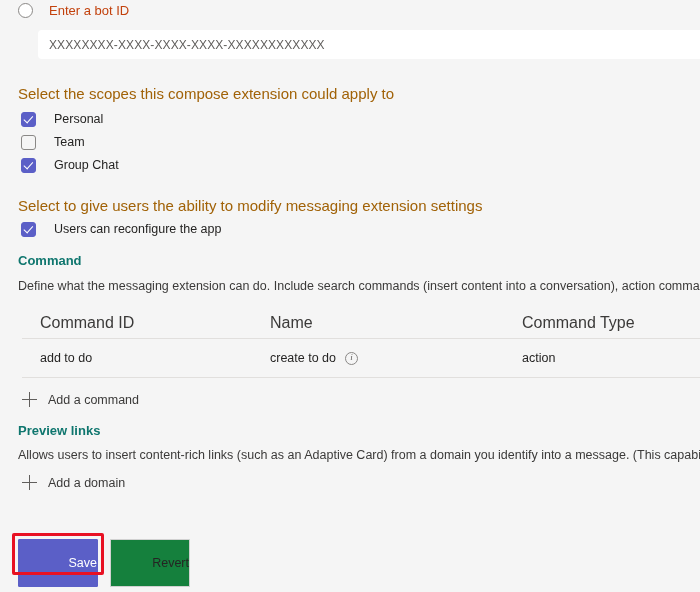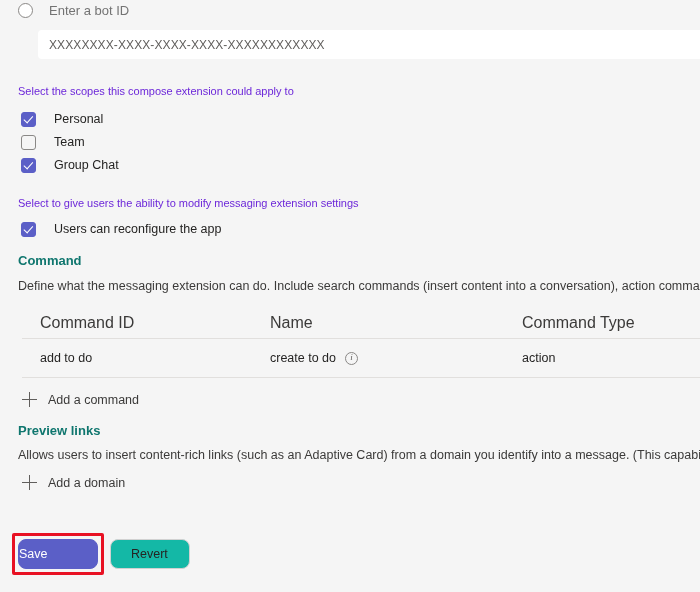--- a/index.html
+++ b/index.html
@@ -49,21 +49,21 @@
     height: 15px;
     border-radius: 50%;
     border: 1.3px solid #8a8886;
     background: #ffffff;
     box-sizing: border-box;
     flex: none;
   }
   .radio-label {
     margin-left: 16px;
     font-size: 13px;
-    color: #737373;
+    color: #c2410c;
   }
 
   
   .bot-input {
     position: absolute;
     left: 38px;
     top: 30px;
     width: 690px;
     height: 29px;
     background: #ffffff;
@@ -75,22 +75,22 @@
     padding-left: 11px;
     font-size: 12px;
     color: #605e5c;
     letter-spacing: 0.1px;
   }
 
   
   .prompt {
     position: absolute;
     left: 18px;
-    font-size: 11px;
-    color: #6d28d9;
+    font-size: 15px;
+    color: #a16207;
     white-space: nowrap;
   }
   .cb-row {
     position: absolute;
     left: 21px;
     display: flex;
     align-items: center;
     height: 18px;
   }
   .cb-box {
@@ -206,40 +206,40 @@
     font-size: 12.5px;
     color: #3b3a39;
     white-space: nowrap;
   }
 
   
   .btn {
     position: absolute;
     display: flex;
     align-items: center;
-    justify-content: flex-start;
-    height: 30px;
-    border-radius: 8px;
+    justify-content: flex-end;
+    height: 48px;
+    border-radius: 1px;
     font-size: 12.5px;
     box-sizing: border-box;
     cursor: pointer;
   }
   .btn-save {
     left: 18px;
     top: 539px;
     width: 80px;
     background: #5b5fc7;
     color: #ffffff;
     border: 1px solid #5b5fc7;
   }
   .btn-revert {
     left: 110px;
     top: 539px;
     width: 80px;
-    background: #14b8a6;
+    background: #15803d;
     color: #252423;
     border: 1px solid #d1d1d1;
     padding-left: 20px;
   }
   .highlight-box {
     position: absolute;
     left: 12px;
     top: 533px;
     width: 92px;
     height: 42px;

